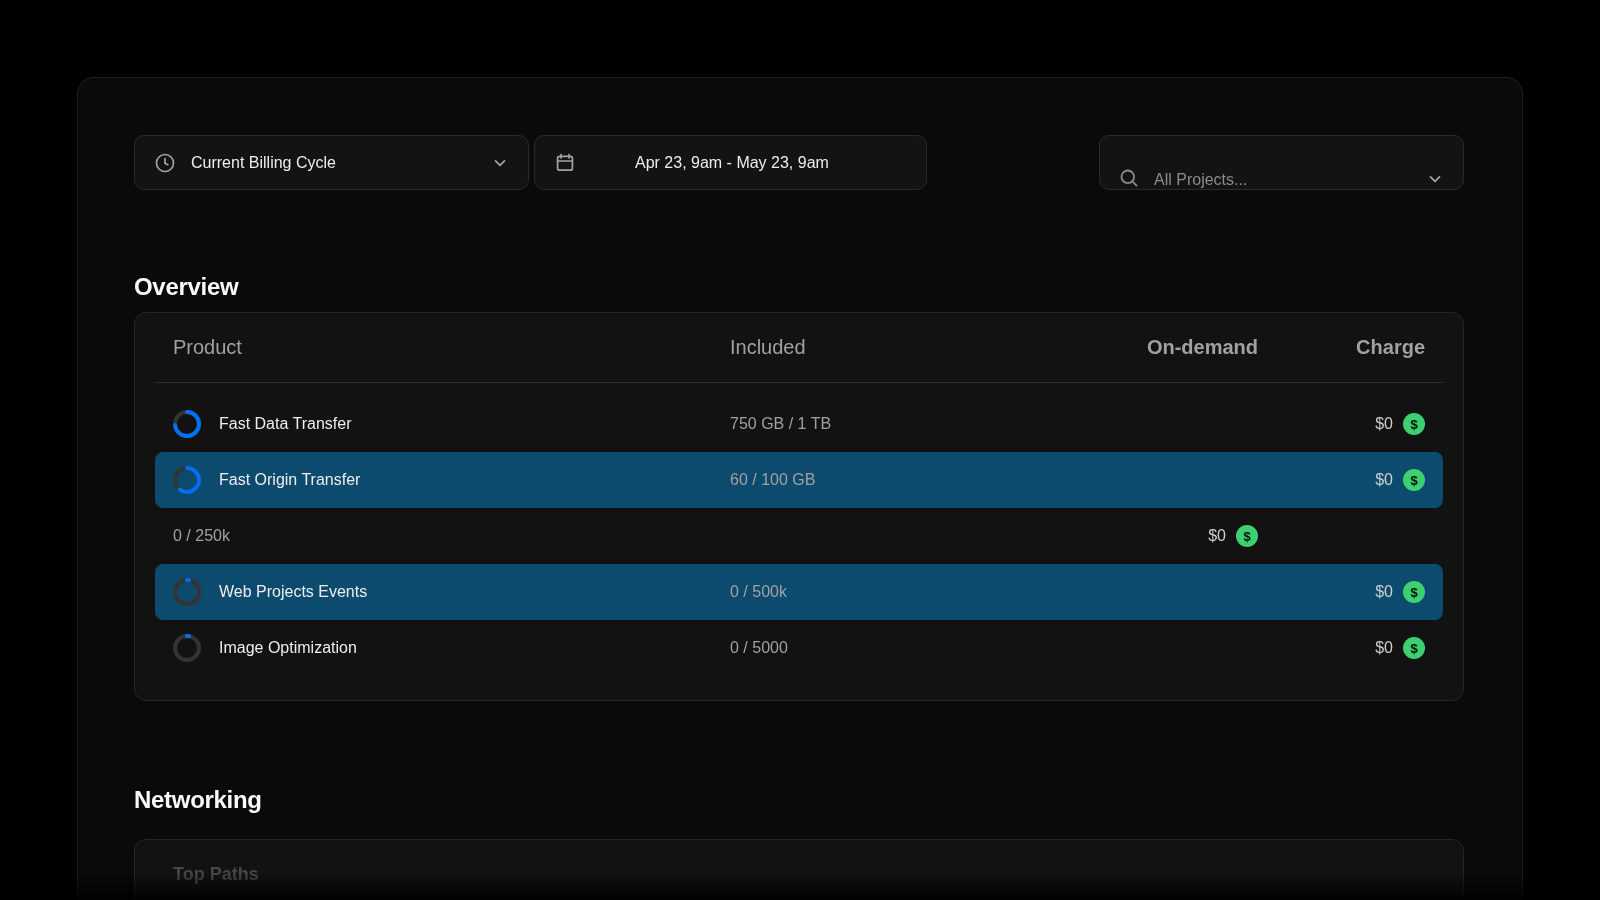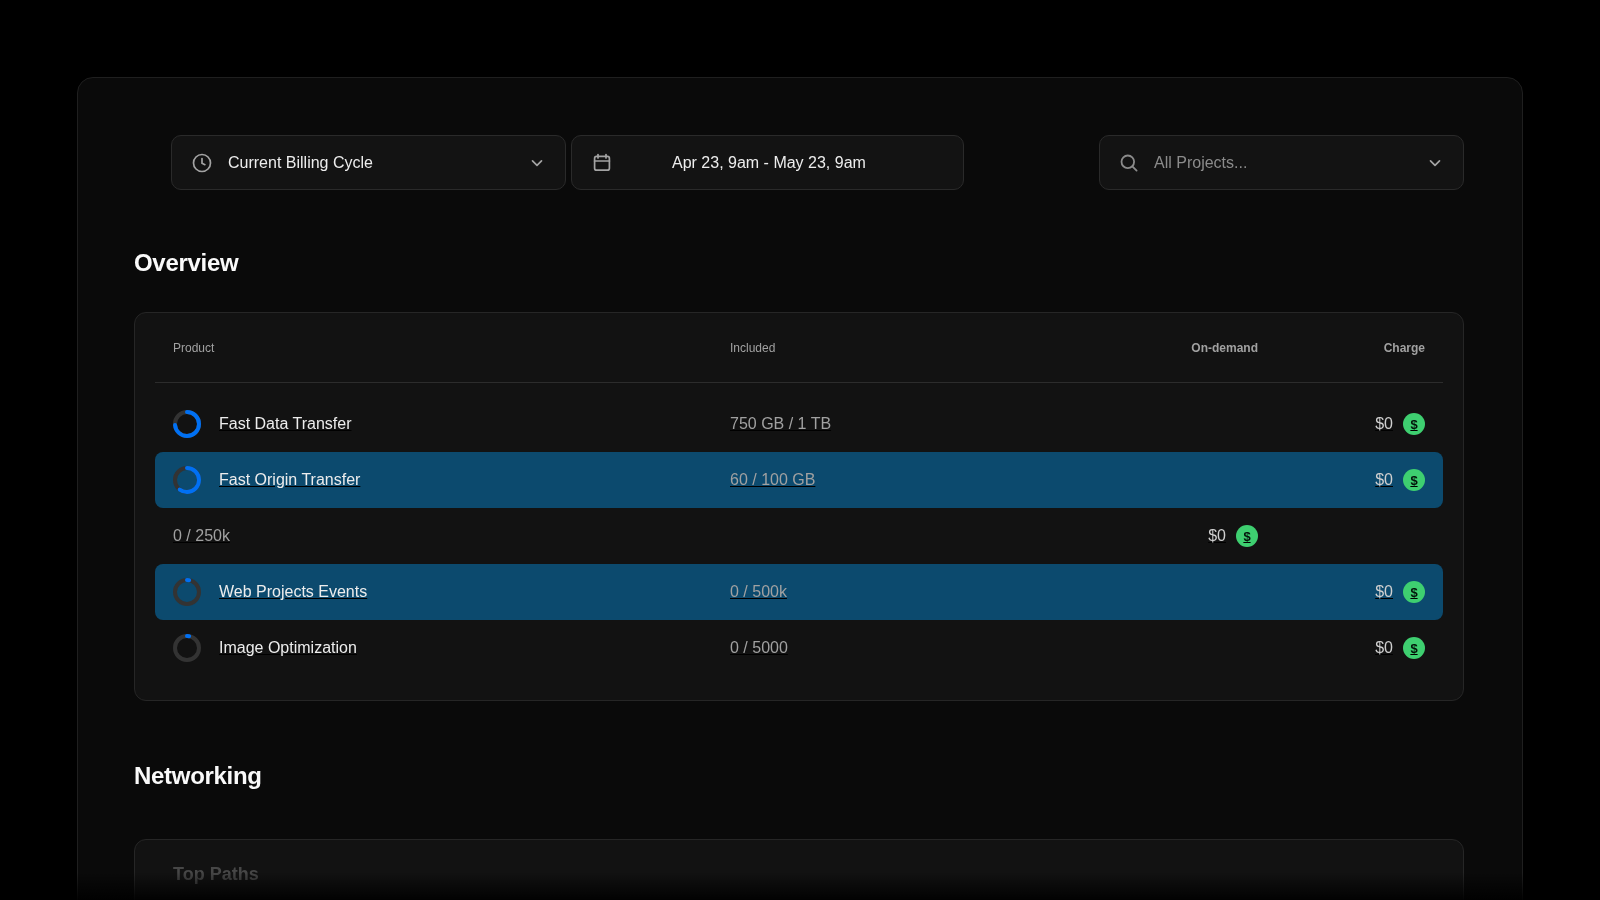--- a/index.html
+++ b/index.html
@@ -29,36 +29,36 @@
     height: 55px;
     display: flex;
     align-items: center;
     background: #131313;
     border: 1px solid #2a2a2a;
     border-radius: 10px;
     padding: 0 18px;
     color: #ededed;
     font-size: 16px;
     cursor: pointer;
-    margin-left: 37px;
   }
   .pill .lead-icon { margin-right: 14px; display: flex; align-items: center; }
   .pill .chev { margin-left: auto; display: flex; align-items: center; }
   .pill-billing { width: 395px; }
   .pill-dates   { width: 393px; margin-left: 5px; gap: 44px; }
-  .pill-projects{ width: 365px; margin-left: auto; }
+  .pill-projects{ width: 365px; margin-left: auto; align-items: flex-end; }
   .pill-projects .placeholder { color: #8b8b8b; }
   
   .section-title {
     position: absolute;
     left: 56px;
     color: #fafafa;
     font-size: 24px;
     font-weight: bold;
     letter-spacing: -0.3px;
+    margin-top: 24px;
   }
   .title-overview  { top: 171px; }
   .title-networking{ top: 684px; }
   
   .card {
     position: absolute;
     left: 56px;
     width: 1330px;
     background: #121212;
     border: 1px solid #262626;
@@ -75,24 +75,24 @@
   
   .t-grid {
     display: grid;
     grid-template-columns: 557px 1fr auto 167px;
     align-items: center;
   }
   .t-header {
     height: 70px;
     padding: 0 18px;
     color: #a1a1a1;
-    font-size: 12px;
+    font-size: 20px;
     border-bottom: 1px solid #2c2c2c;
   }
-  .t-rows { margin-top: 13px; text-decoration: underline; }
+  .t-rows { margin-top: 13px; }
   .t-row {
     height: 56px;
     padding: 0 18px;
     border-radius: 8px;
     font-size: 16px;
     cursor: pointer;
   }
   .t-row.stripe { background: #0c4a6e; }
   .cell-product { display: flex; align-items: center; gap: 18px; color: #ededed; font-weight: 500; }
   .cell-included { color: #a1a1a1; }

